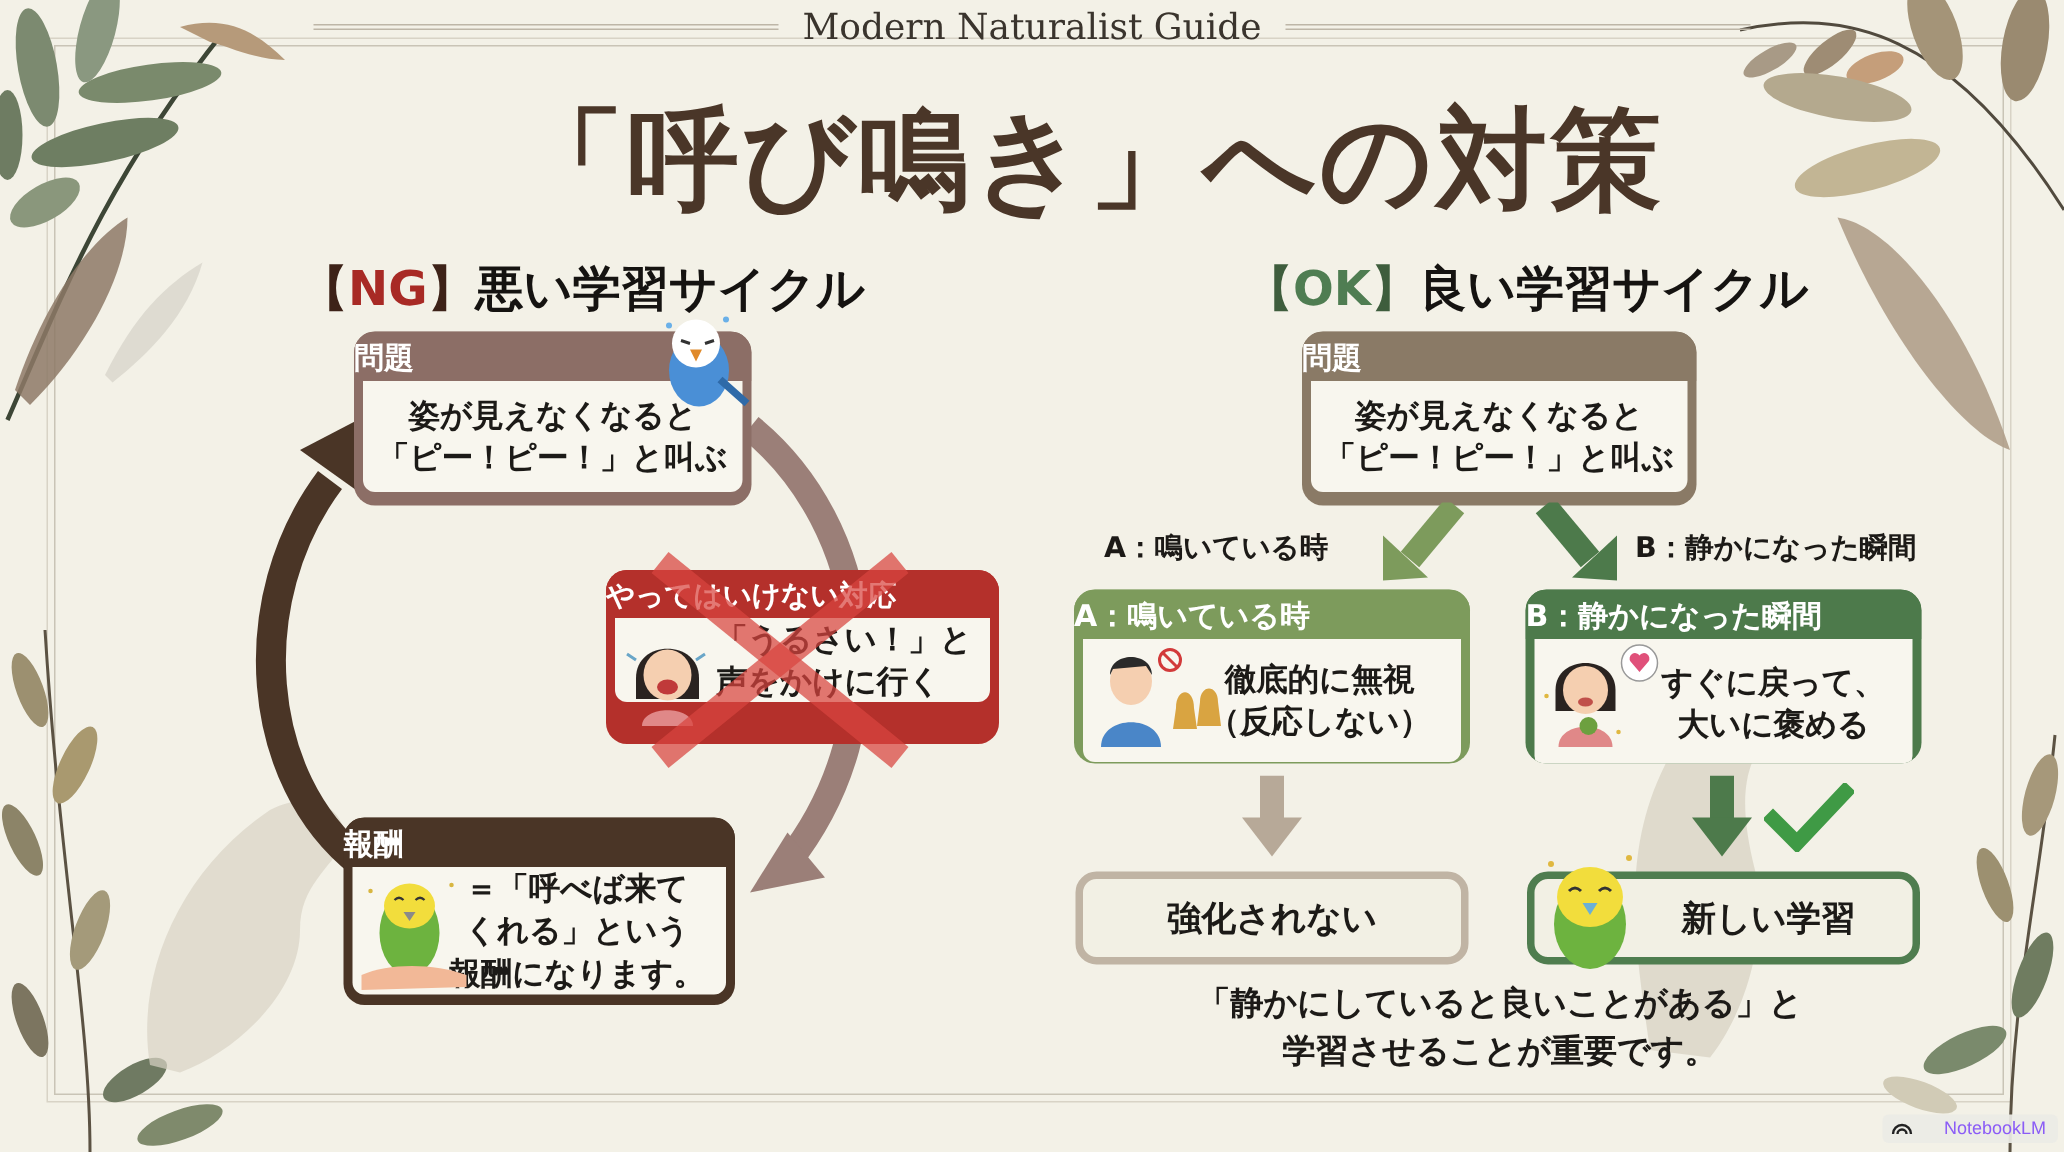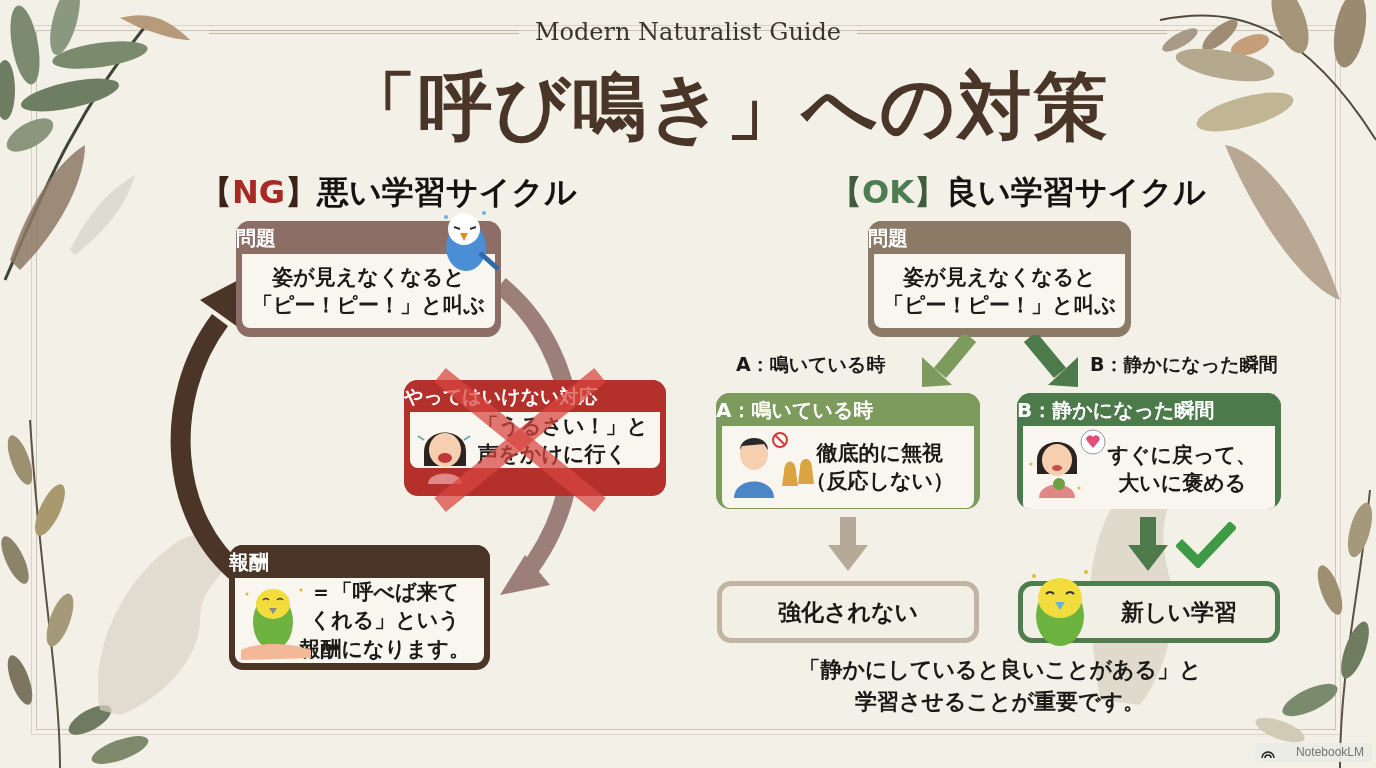--- a/index.html
+++ b/index.html
@@ -10,21 +10,21 @@
     position: relative;
     color: #1c1a17;
   }
   .frame {
     position: absolute; left: 36px; top: 30px; width: 1300px; height: 700px;
     border: 1px solid #c9c4b6; outline: 1px solid #d8d3c6; outline-offset: 4px;
     pointer-events: none;
   }
   .deco { position: absolute; pointer-events: none; }
   .subtitle-wrap {
-    position: absolute; top: 14px; left: 0; width: 1376px; height: 36px;
+    position: absolute; top: 0; left: 0; width: 1376px; height: 36px;
     display: flex; align-items: center; justify-content: center; gap: 16px;
   }
   .subtitle-wrap .rule { flex: 0 0 310px; height: 4px; border-top: 1px solid #bdb6a7; border-bottom: 1px solid #bdb6a7; }
   .subtitle { font-family: "DejaVu Serif", "Liberation Serif", serif; font-size: 24px; color: #3a342d; white-space: nowrap; }
   .main-title {
     position: absolute; top: 58px; left: 0; width: 1364px; text-align: center;
     font-size: 74px; font-weight: bold; color: #4a3628; letter-spacing: 2px; margin-left: 44px;
   }
   .sec-title { position: absolute; font-size: 32px; font-weight: bold; color: #151311; white-space: nowrap; text-align: center; }
   .sec-title .ng { color: #a82a25; }
@@ -57,21 +57,21 @@
   .card.caseB .body { height: 86px; justify-content: flex-end; padding-right: 18px; }
 
   .result { position: absolute; border-radius: 14px; display: flex; align-items: center; justify-content: center; font-weight: bold; font-size: 23px; background: #f2f0e4; }
   .result.none { left: 717px; top: 581px; width: 262px; height: 62px; border: 5px solid #c0b4a4; }
   .result.newl { left: 1018px; top: 581px; width: 262px; height: 62px; border: 5px solid #4f7d4f; padding-left: 60px; }
 
   .label { position: absolute; font-weight: bold; font-size: 19px; white-space: nowrap; }
   .summary { position: absolute; left: 740px; top: 654px; width: 520px; text-align: center; font-weight: bold; font-size: 22px; line-height: 1.45; }
   .badge {
     position: absolute; right: 4px; bottom: 6px; background: rgba(235,235,230,0.92); border-radius: 4px;
-    padding: 2px 8px 3px 6px; font-size: 12px; color: #737373; display: flex; align-items: flex-end; gap: 21px;
+    padding: 2px 8px 3px 6px; font-size: 12px; color: #8b5cf6; display: flex; align-items: flex-start; gap: 21px;
     font-family: "Liberation Sans", sans-serif;
   }
   svg { display: block; }
 </style>
 </head>
 <body>
 
 <div class="frame"></div>
 
 <svg class="deco" style="left:0;top:0" width="240" height="300">

